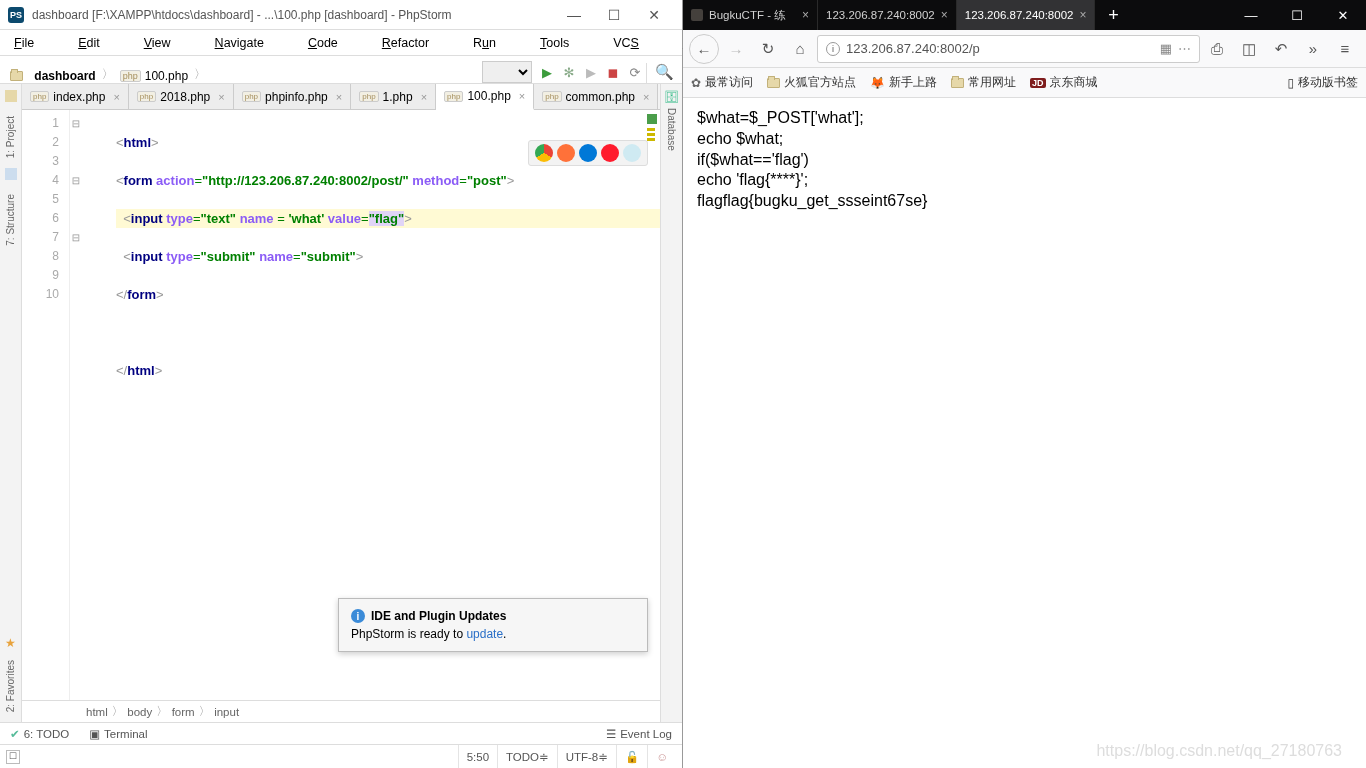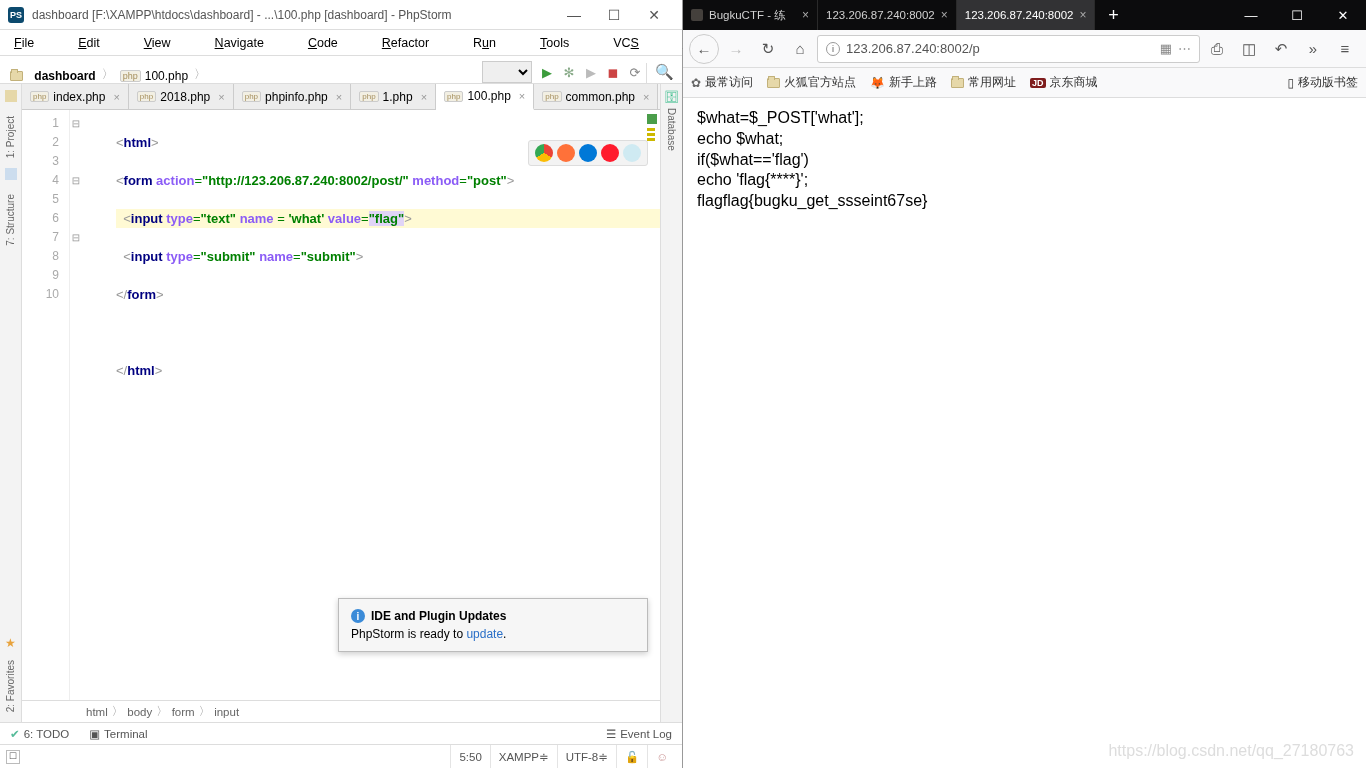--- a/index.html
+++ b/index.html
@@ -108,21 +108,21 @@
 .ff-winbtns div { width:46px; display:flex; align-items:center; justify-content:center; color:#fff; font-size:13px; }
 .ff-toolbar { height:38px; background:#f9f9fa; display:flex; align-items:center; padding:0 6px; gap:2px; border-bottom:1px solid #ddd; }
 .ff-btn { width:30px; height:30px; display:flex; align-items:center; justify-content:center; color:#555; font-size:15px; border-radius:3px; }
 .ff-btn.disabled { color:#bbb; }
 .ff-url { flex:1; height:28px; border:1px solid #ccc; border-radius:3px; display:flex; align-items:center; padding:0 8px; font-size:13px; color:#555; gap:6px; background:#fff; }
 .ff-url .info-i { width:14px; height:14px; border:1px solid #999; border-radius:50%; font-size:9px; display:flex; align-items:center; justify-content:center; color:#555; }
 .ff-bookbar { height:30px; background:#f9f9fa; border-bottom:1px solid #ddd; display:flex; align-items:center; padding:0 8px; font-size:12px; color:#333; gap:14px; }
 .ff-bookbar .bk { display:flex; align-items:center; gap:4px; }
 .ff-bookbar .spacer { flex:1; }
 .ff-content { flex:1; padding:10px 14px; font-family:"Times New Roman",serif; font-size:16px; line-height:1.3; color:#000; position:relative; }
-.ff-watermark { position:absolute; bottom:6px; right:12px; color:#ddd; font-size:16px; font-family:Arial; }
+.ff-watermark { position:absolute; bottom:6px; right:24px; color:#ddd; font-size:16px; font-family:Arial; }
 
 .folder-sm { display:inline-block; width:13px; height:10px; background:#e6d8a9; border:1px solid #c2b17a; border-radius:1px; position:relative; }
 .folder-sm:before { content:''; position:absolute; top:-3px; left:0; width:5px; height:3px; background:#e6d8a9; border:1px solid #c2b17a; border-bottom:none; border-radius:1px 1px 0 0; }
 .jd-ico { background:#7f1d1d; color:#fff; font-size:9px; font-weight:bold; padding:0 2px; border-radius:2px; }
 .ff-globe { color:#4a90d9; }
 .gear-ico { color:#666; }
 .ff-fav-dark { width:12px; height:12px; background:#44403c; border-radius:2px; }
 </style>
 </head>
 <body>
@@ -301,21 +301,21 @@
     <span class="spacer"></span>
     <span class="bt">
         <span>☰</span>
         <span>Event Log</span>
       </span>
   </div>
   <div class="ps-status">
     <span style="border:1px solid #bbb;width:14px;height:14px;font-size:9px;text-align:center">☐</span>
     <span class="spacer"></span>
     <span class="cell">5:50</span>
-    <span class="cell"><span>XAMPP</span> ≑</span>
+    <span class="cell"><span>TODO</span> ≑</span>
     <span class="cell"><span>UTF-8</span> ≑</span>
     <span class="cell lock-ico">🔓</span>
     <span class="cell" style="color:#c99">☺</span>
   </div>
 </div>
 
 <div class="firefox">
   <div class="ff-titlebar">
     <div class="ff-tab">
         <span class="ff-fav-dark"></span>

